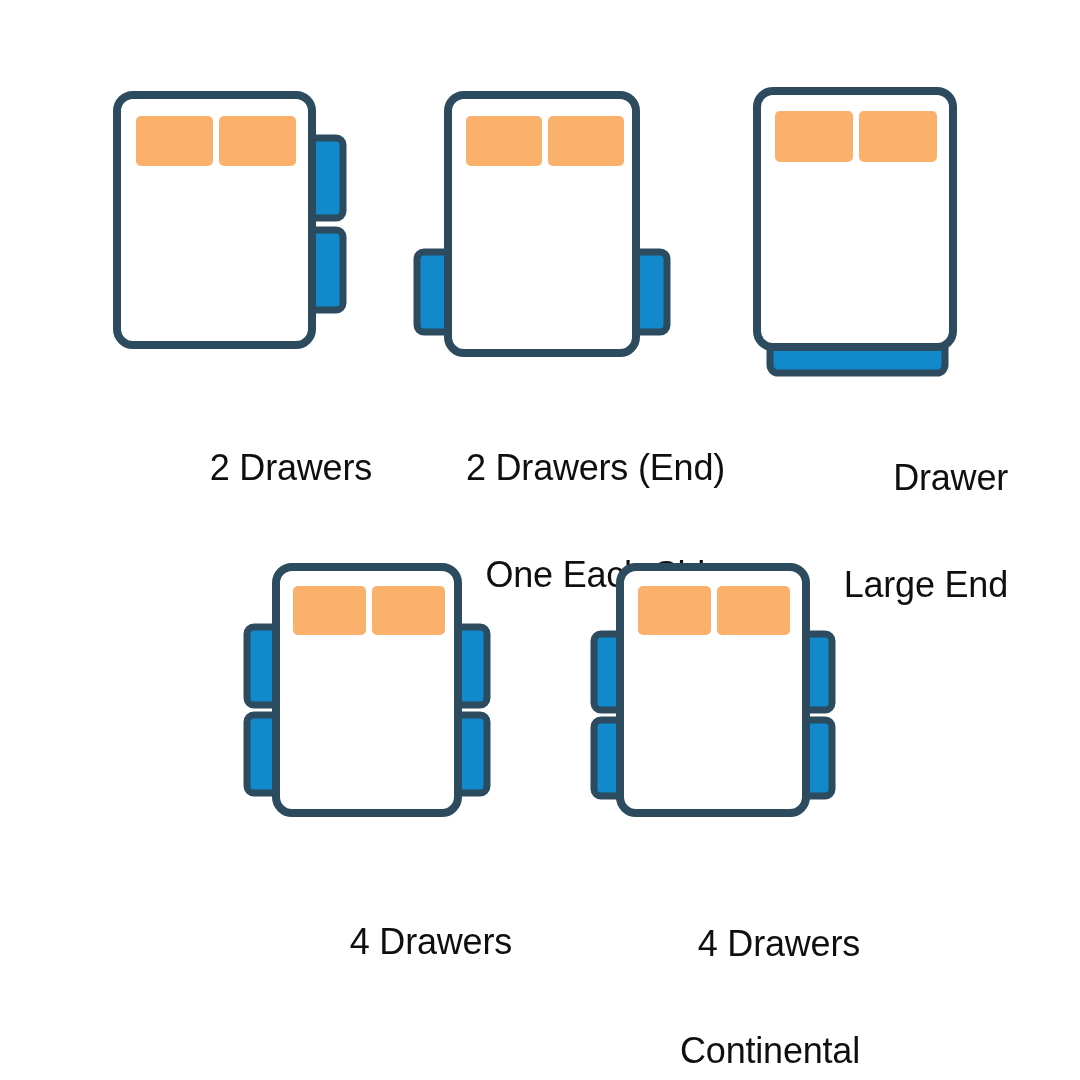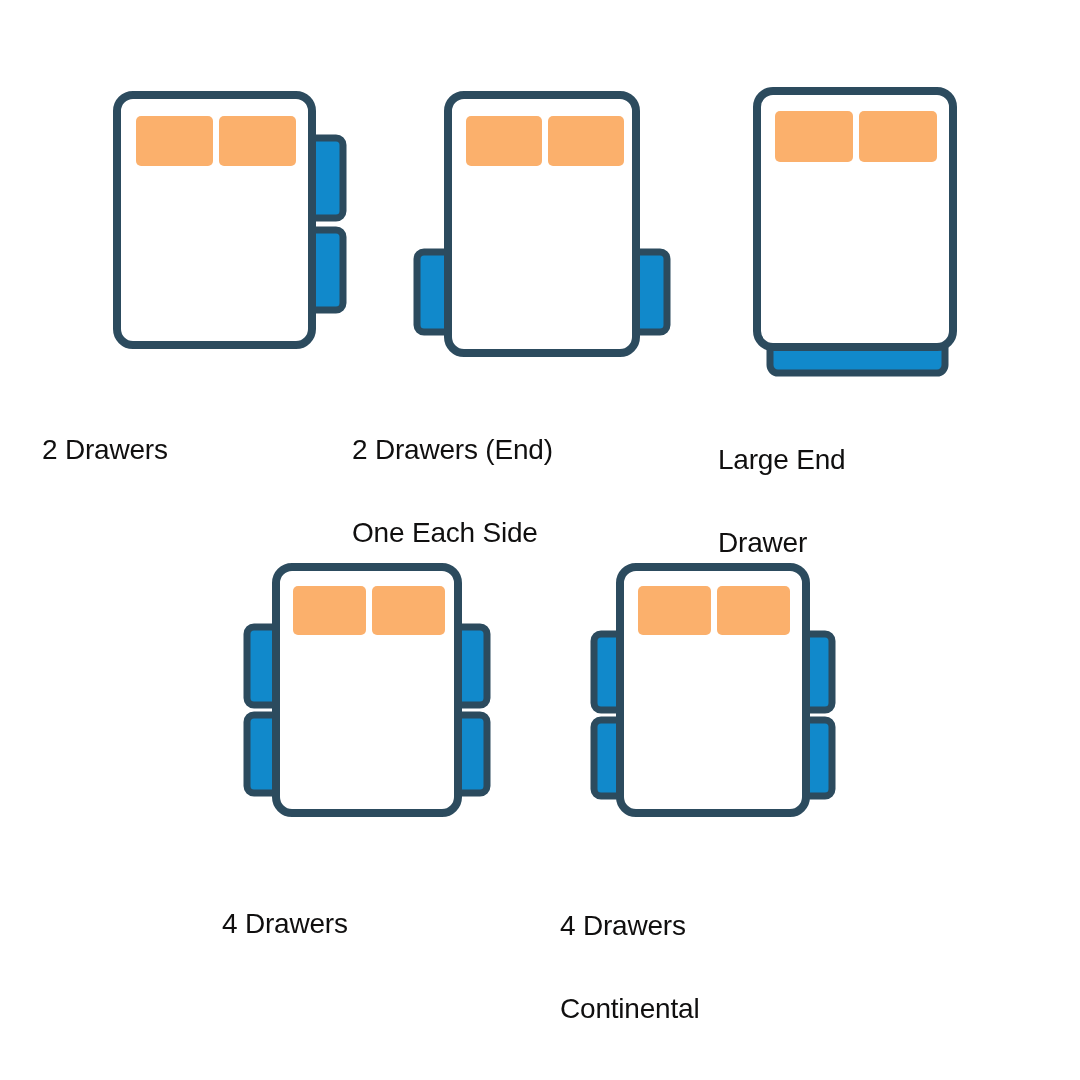--- a/index.html
+++ b/index.html
@@ -21,24 +21,24 @@
   }
   .bed-figure {
     position: absolute;
   }
   .bed-figure svg {
     display: block;
     overflow: visible;
   }
   .caption {
     position: absolute;
-    text-align: left;
+    text-align: right;
     color: #100f0f;
     font-family: "Liberation Sans", sans-serif;
-    font-size: 28px;
+    font-size: 36px;
     line-height: 1.48;
     letter-spacing: -0.2px;
     font-weight: 400;
     white-space: pre-line;
   }
   .cap-line {
     display: block;
   }
 </style>
 </head>
@@ -75,43 +75,43 @@
       </g>
 
       <rect x="36" y="5" width="188" height="258" rx="16" ry="16" fill="#ffffff" stroke="#2c4b5e" stroke-width="8"></rect>
 
       <g>
         <rect x="54" y="26" width="76" height="50" rx="5" ry="5" fill="#fbb06c"></rect>
         <rect x="136" y="26" width="76" height="50" rx="5" ry="5" fill="#fbb06c"></rect>
       </g>
     </svg>
   </div>
-  <div class="caption" style="left:352px; top:388px; width:345px;">
+  <div class="caption" style="left:380px; top:388px; width:345px;">
     <span class="cap-line">2 Drawers (End)</span>
     <span class="cap-line">One Each Side</span>
   </div>
 
   <div class="bed-figure" style="left:752px; top:86px;">
     <svg width="215" height="292" viewBox="0 0 215 292" aria-hidden="true">
 
       <g>
         <rect x="18" y="249" width="175" height="38" rx="8" ry="8" fill="#1189cb" stroke="#2c4b5e" stroke-width="7"></rect>
       </g>
 
       <rect x="5" y="5" width="196" height="256" rx="16" ry="16" fill="#ffffff" stroke="#2c4b5e" stroke-width="8"></rect>
 
       <g>
         <rect x="23" y="25" width="78" height="51" rx="5" ry="5" fill="#fbb06c"></rect>
         <rect x="107" y="25" width="78" height="51" rx="5" ry="5" fill="#fbb06c"></rect>
       </g>
     </svg>
   </div>
   <div class="caption" style="left:718px; top:398px; width:290px;">
+    <span class="cap-line">Drawer</span>
     <span class="cap-line">Large End</span>
-    <span class="cap-line">Drawer</span>
   </div>
 
   <div class="bed-figure" style="left:242px; top:562px;">
     <svg width="250" height="256" viewBox="0 0 250 256" aria-hidden="true">
 
       <g>
         <rect x="5" y="65" width="36" height="78" rx="7" ry="7" fill="#1189cb" stroke="#2c4b5e" stroke-width="7"></rect>
         <rect x="5" y="153" width="36" height="78" rx="7" ry="7" fill="#1189cb" stroke="#2c4b5e" stroke-width="7"></rect>
         <rect x="209" y="65" width="36" height="78" rx="7" ry="7" fill="#1189cb" stroke="#2c4b5e" stroke-width="7"></rect>
         <rect x="209" y="153" width="36" height="78" rx="7" ry="7" fill="#1189cb" stroke="#2c4b5e" stroke-width="7"></rect>

